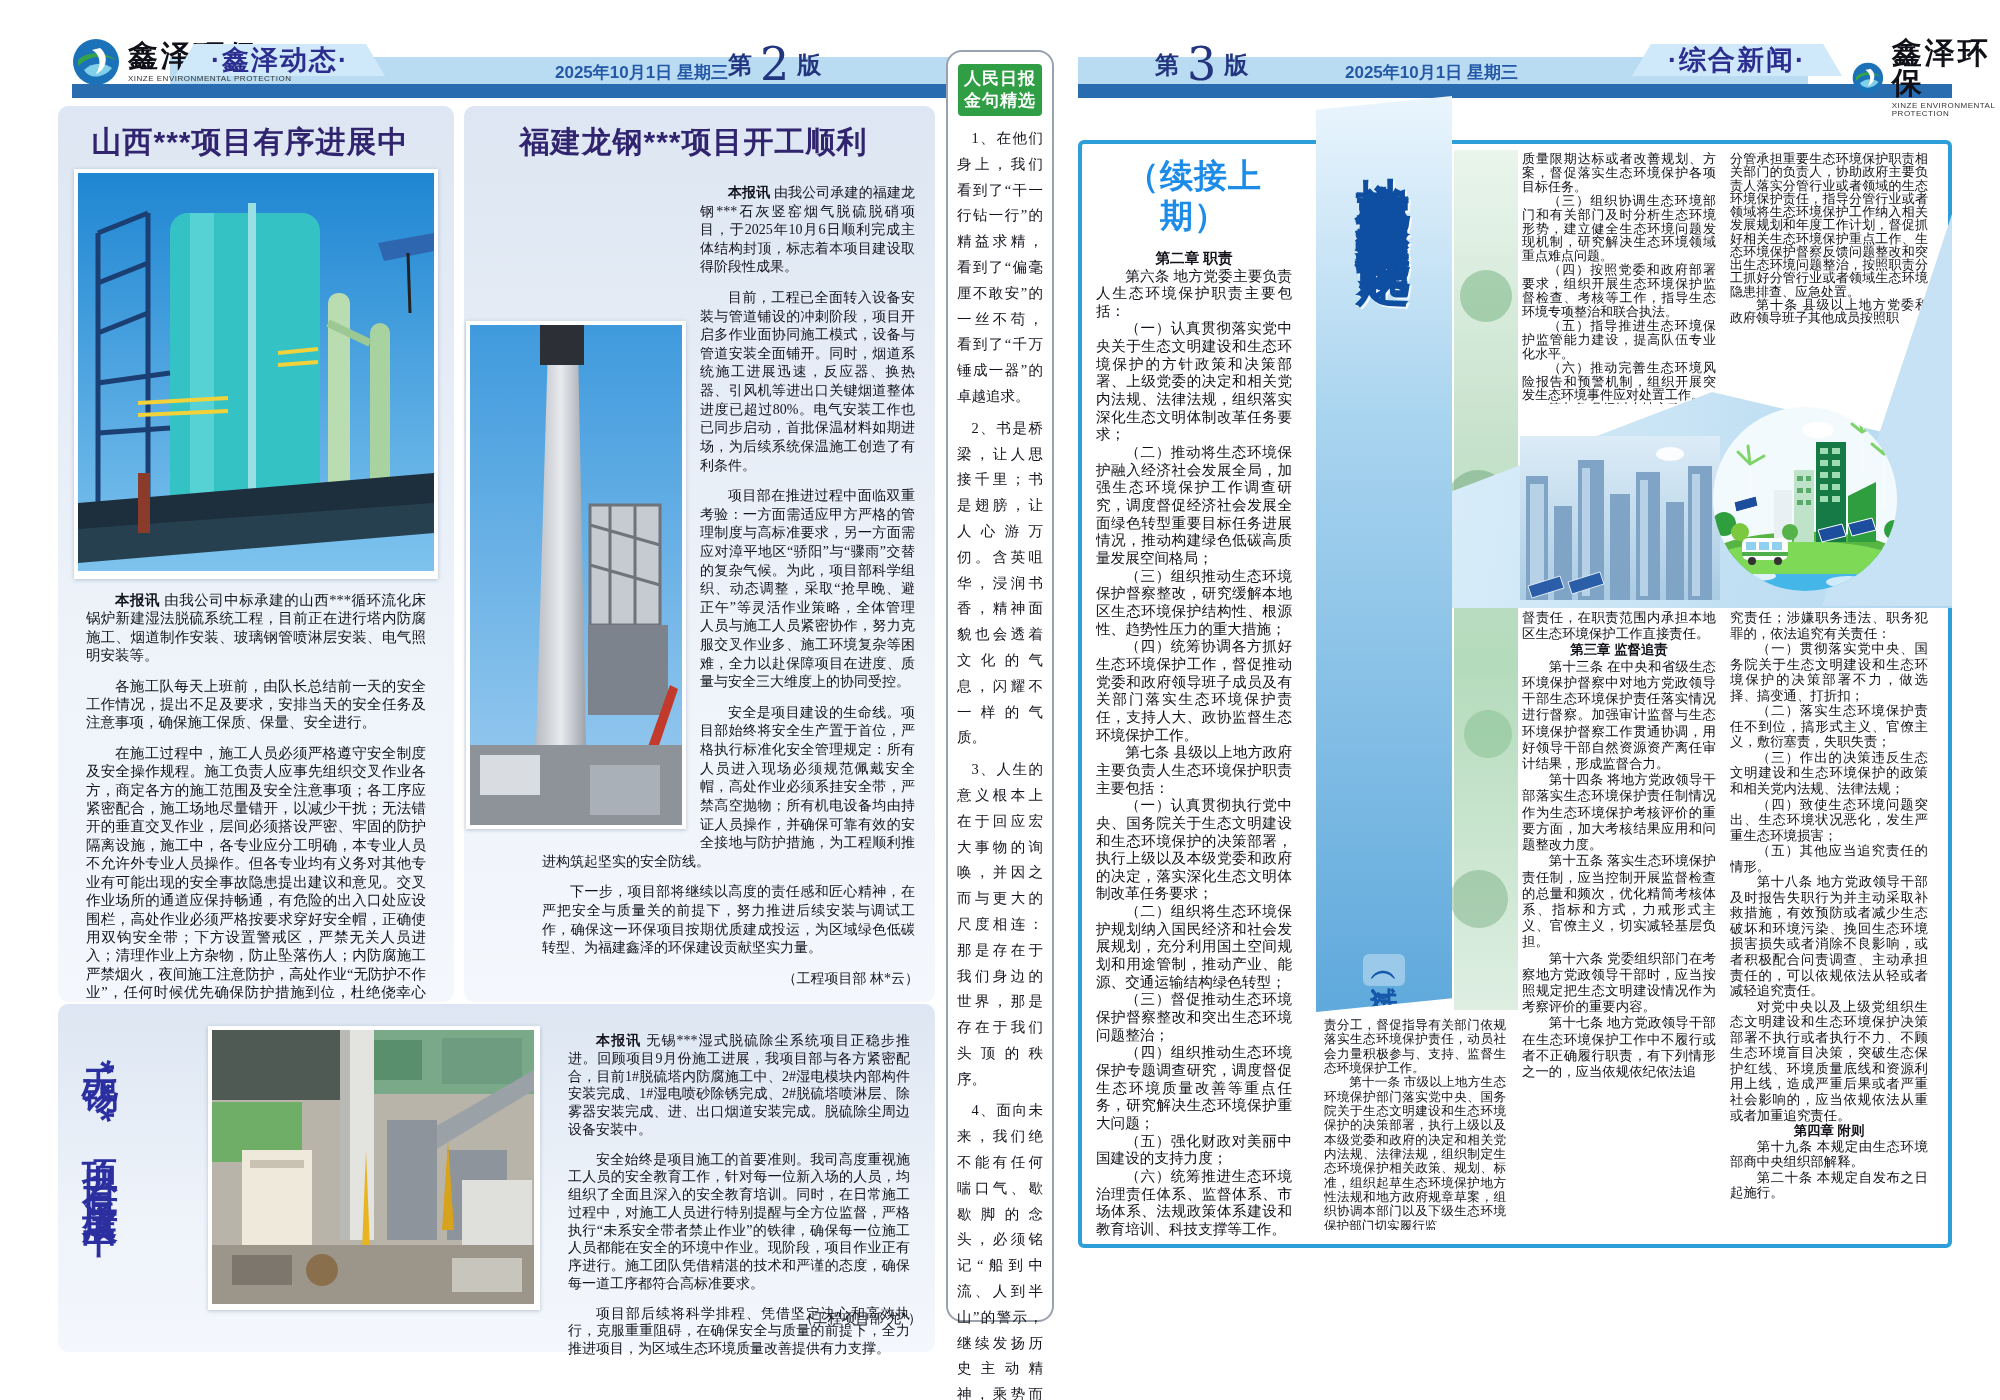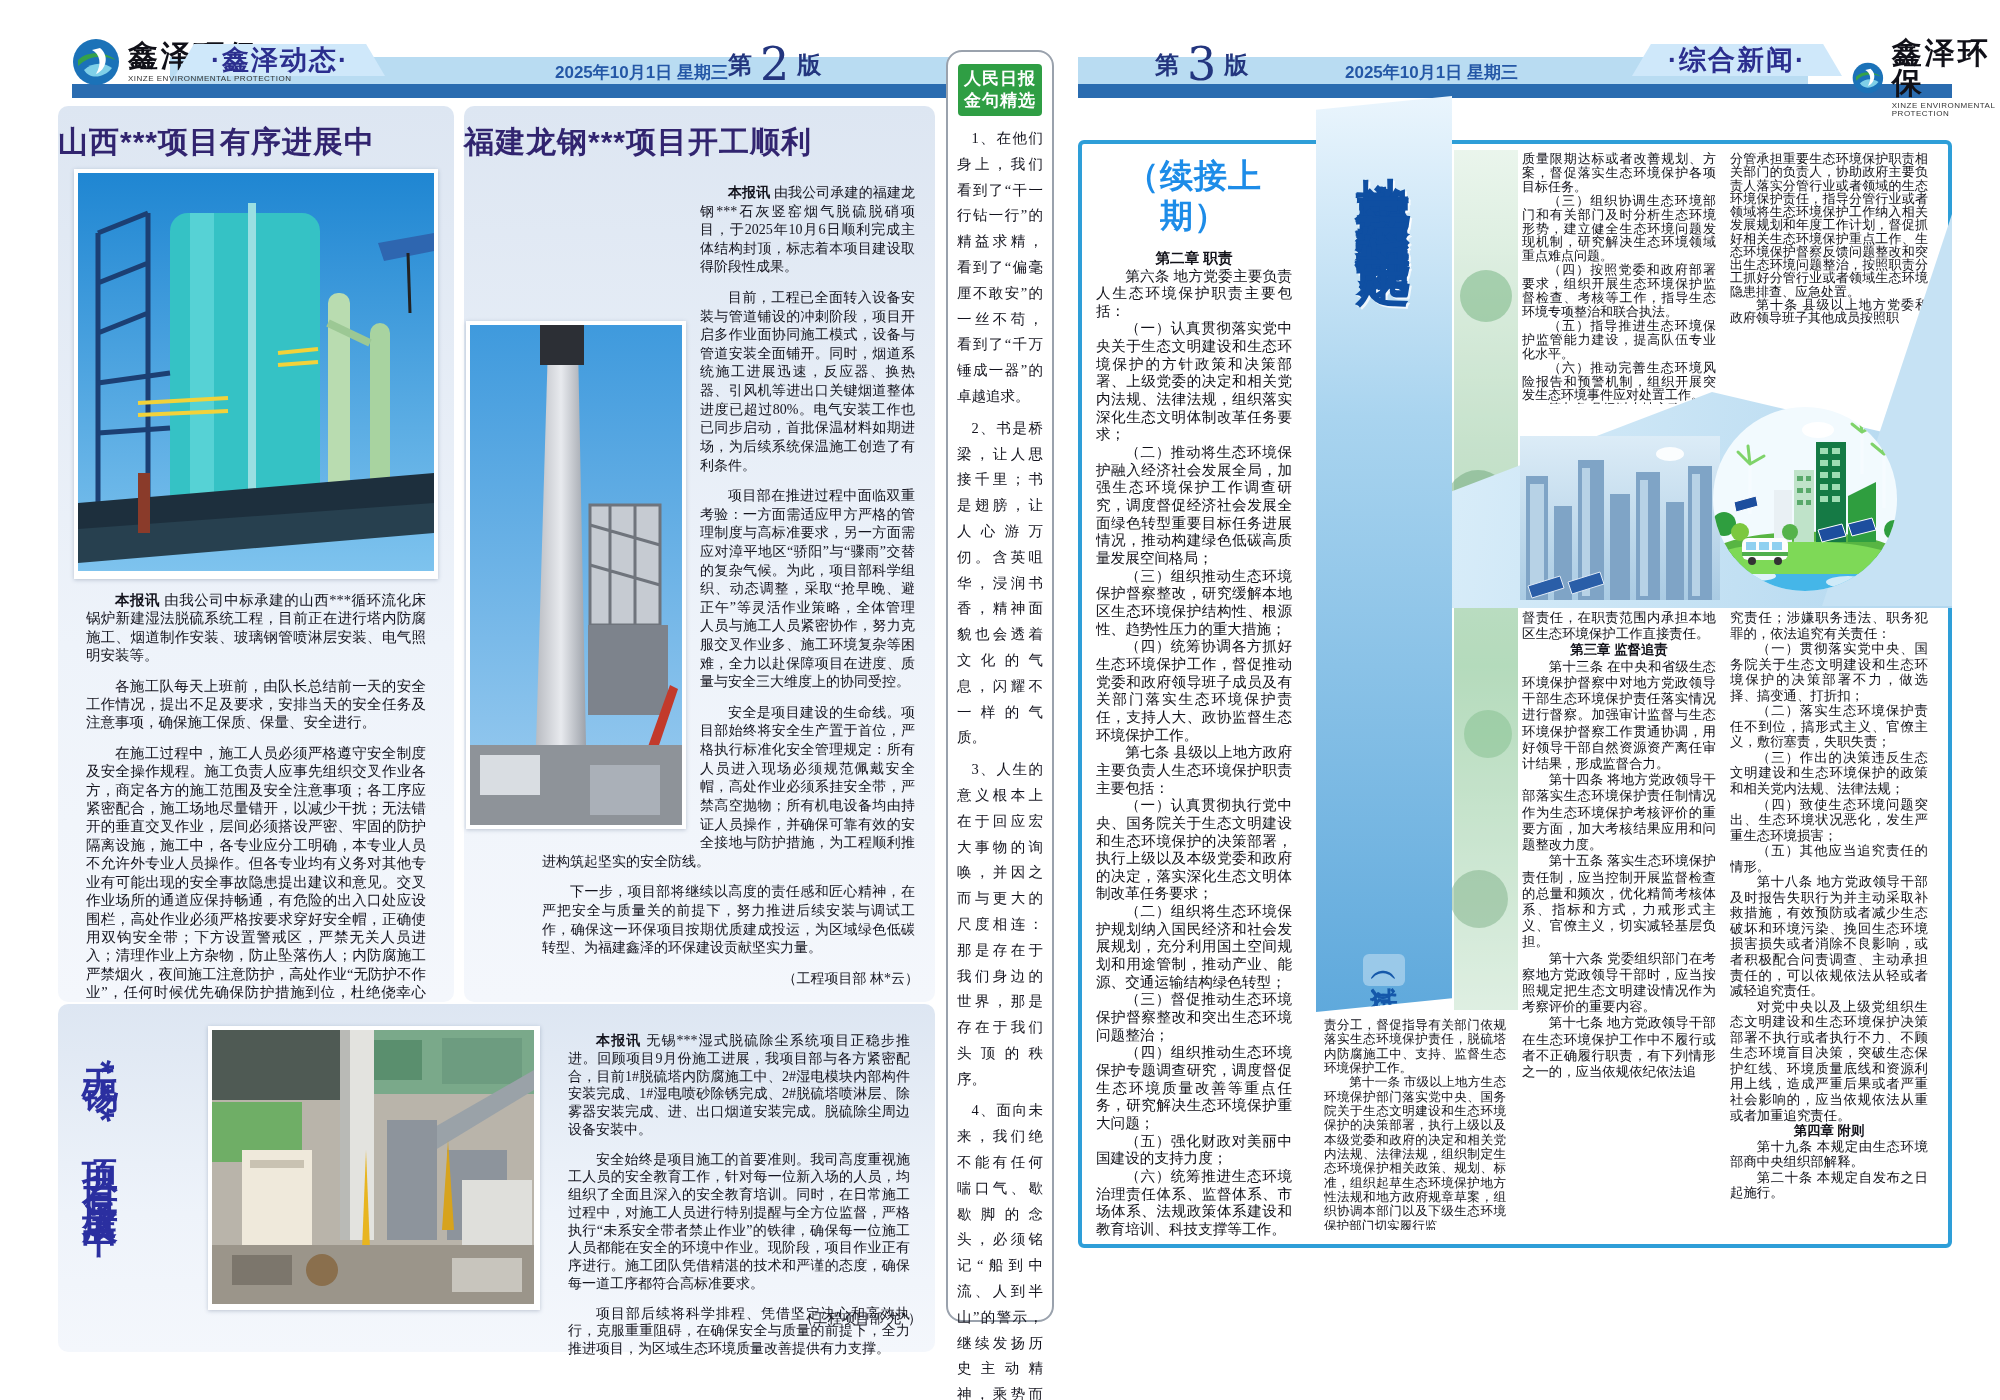--- a/index.html
+++ b/index.html
@@ -23,21 +23,21 @@
   .pagenum .no{font-family:"DejaVu Serif",serif;font-size:46px;line-height:.9;}
   
   #quotes{position:absolute;left:946px;top:50px;width:108px;height:1272px;background:#fff;
           border:2px solid #9aa2ad;border-radius:16px;z-index:6;box-sizing:border-box;}
   #quotes .badge{margin:12px auto 6px auto;width:84px;background:#2f9e44;border-radius:4px;padding:4px 0;}
   #quotes .badge div{font-family:"Liberation Sans",sans-serif;font-weight:900;font-size:17px;color:#fff;text-align:center;line-height:22px;letter-spacing:1px;}
   #quotes .qbody{padding:4px 9px;font-size:14.5px;line-height:1.78;text-align:justify;}
   #quotes .qbody p{margin:0 0 6px 0;text-indent:1em;}
   
   .panel{position:absolute;background:linear-gradient(180deg,#dde6f2 0%,#eef3fa 60%,#f4f7fc 100%);border-radius:10px;}
-  .atitle{font-family:"Liberation Sans",sans-serif;font-weight:900;color:#31246f;font-size:30px;text-align:left;margin:16px 12px 6px 0;letter-spacing:1px;}
+  .atitle{font-family:"Liberation Sans",sans-serif;font-weight:900;color:#31246f;font-size:30px;text-align:center;margin:16px 12px 6px 0;letter-spacing:1px;}
   .body15 p{margin:12px;}
   .p-normal{text-indent:2em;}
   .p-lead{text-indent:2em;}
   .p-lead b{font-family:"Liberation Sans",sans-serif;font-weight:700;}
   .p-cont{text-indent:0;}
   .p-h{text-indent:0;text-align:center;font-weight:900;font-family:"Liberation Sans",sans-serif;}
   .byline{text-align:right;margin-top:6px;padding-right:8px;}
   .photoframe{background:#fff;padding:4px;box-shadow:0 1px 4px rgba(30,50,90,.25);}
   
   #rbox{position:absolute;left:1078px;top:140px;width:874px;height:1108px;box-sizing:border-box;
@@ -380,21 +380,21 @@
         <p class="p-normal">（一）认真贯彻执行党中央、国务院关于生态文明建设和生态环境保护的决策部署，执行上级以及本级党委和政府的决定，落实深化生态文明体制改革任务要求；</p>
         <p class="p-normal">（二）组织将生态环境保护规划纳入国民经济和社会发展规划，充分利用国土空间规划和用途管制，推动产业、能源、交通运输结构绿色转型；</p>
         <p class="p-normal">（三）督促推动生态环境保护督察整改和突出生态环境问题整治；</p>
         <p class="p-normal">（四）组织推动生态环境保护专题调查研究，调度督促生态环境质量改善等重点任务，研究解决生态环境保护重大问题；</p>
         <p class="p-normal">（五）强化财政对美丽中国建设的支持力度；</p>
         <p class="p-normal">（六）统筹推进生态环境治理责任体系、监督体系、市场体系、法规政策体系建设和教育培训、科技支撑等工作。</p>
       </div>
   </div>
 
   <div class="rcol" style="left:1324px;top:1018px;width:182px;height:212px;font-size:12.6px;line-height:1.14;">
-      <p class="p-cont">责分工，督促指导有关部门依规落实生态环境保护责任，脱硫塔内防腐施工中、支持、监督生态环境保护工作。</p>
+      <p class="p-cont">责分工，督促指导有关部门依规落实生态环境保护责任，动员社会力量积极参与、支持、监督生态环境保护工作。</p>
       <p class="p-normal">第十一条 市级以上地方生态环境保护部门落实党中央、国务院关于生态文明建设和生态环境保护的决策部署，执行上级以及本级党委和政府的决定和相关党内法规、法律法规，组织制定生态环境保护相关政策、规划、标准，组织起草生态环境保护地方性法规和地方政府规章草案，组织协调本部门以及下级生态环境保护部门切实履行监</p>
     </div>
 
   <div class="rcol" style="left:1522px;top:152px;width:194px;height:252px;font-size:13px;line-height:1.07;">
       <p class="p-cont">质量限期达标或者改善规划、方案，督促落实生态环境保护各项目标任务。</p>
       <p class="p-normal">（三）组织协调生态环境部门和有关部门及时分析生态环境形势，建立健全生态环境问题发现机制，研究解决生态环境领域重点难点问题。</p>
       <p class="p-normal">（四）按照党委和政府部署要求，组织开展生态环境保护监督检查、考核等工作，指导生态环境专项整治和联合执法。</p>
       <p class="p-normal">（五）指导推进生态环境保护监管能力建设，提高队伍专业化水平。</p>
       <p class="p-normal">（六）推动完善生态环境风险报告和预警机制，组织开展突发生态环境事件应对处置工作。</p>
       <p class="p-normal">第九条 县级以上地方政府</p>

